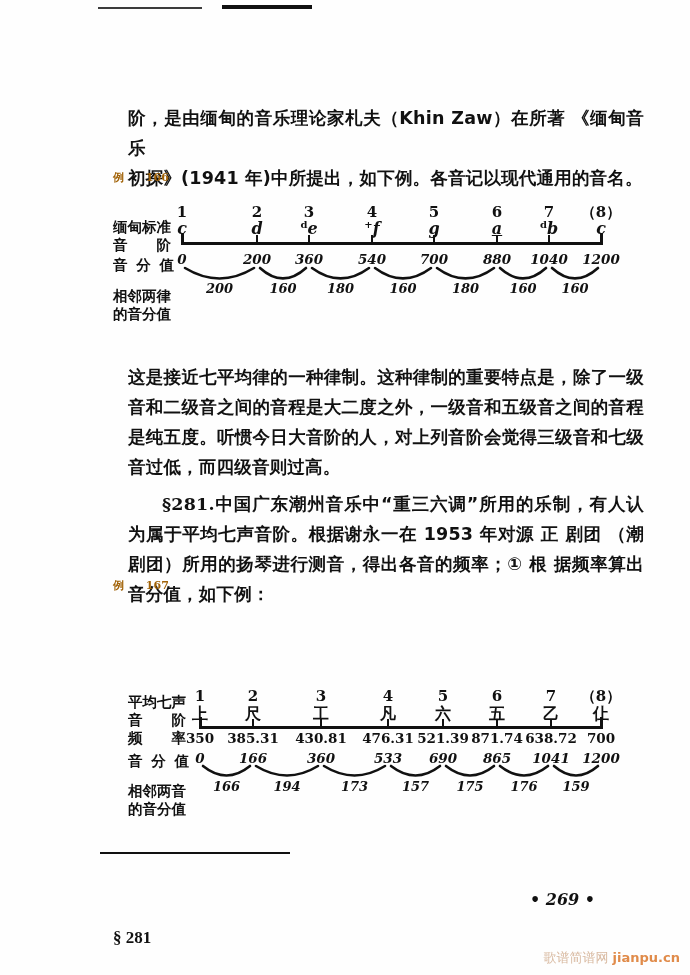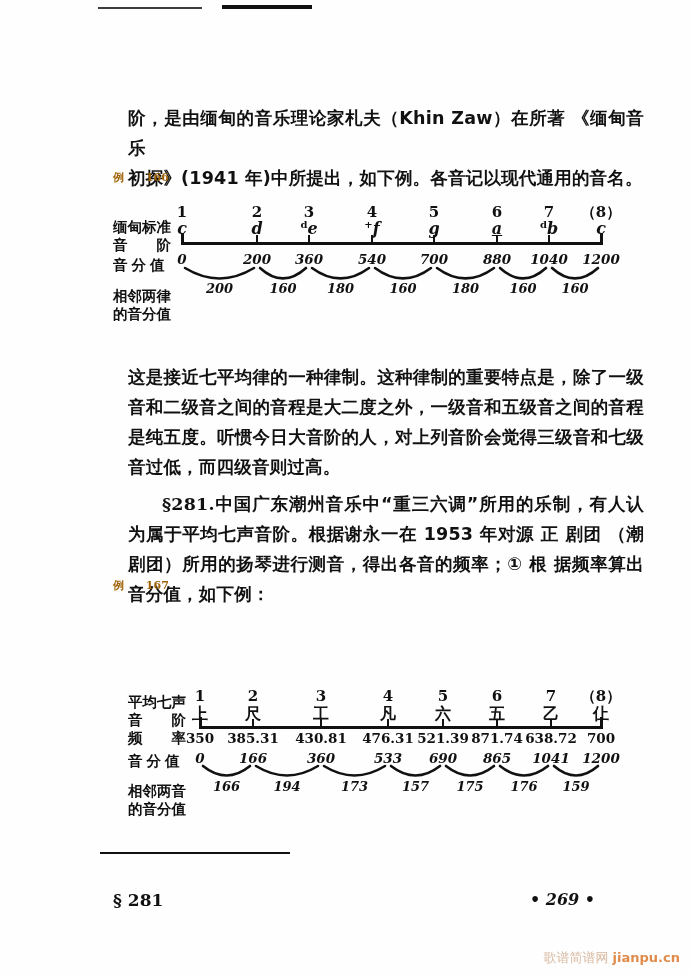--- a/index.html
+++ b/index.html
@@ -32,21 +32,21 @@
   .exlabel{
     position:absolute;left:113px;font-size:11px;font-weight:700;
     font-family:"DejaVu Sans","Liberation Sans",sans-serif;color:#a16207;
   }
   .exlabel .num{margin-left:18px;font-family:"DejaVu Serif","Liberation Serif",serif;}
 
   
   .diagram{position:absolute;}
   .rowlabel{
     position:absolute;font-size:14.5px;font-weight:700;color:#111;
-    font-family:Liberation Sans, sans-serif;white-space:nowrap;
+    font-family:Liberation Mono, monospace;white-space:nowrap;
   }
 
   .track{position:absolute;}
   .axis{position:absolute;height:3px;background:#111;}
   .tick{position:absolute;width:2px;background:#111;}
 
   .cell{position:absolute;transform:translateX(-50%);white-space:nowrap;text-align:center;}
   .degree{
     font-family:"DejaVu Serif","Liberation Serif",serif;
     font-size:15px;font-weight:700;color:#111;
@@ -251,20 +251,20 @@
         <div class="cell gap" style="left: 354.5px; top: 779px;">173</div>
         <div class="cell gap" style="left: 415.5px; top: 779px;">157</div>
         <div class="cell gap" style="left: 470px; top: 779px;">175</div>
         <div class="cell gap" style="left: 524px; top: 779px;">176</div>
         <div class="cell gap" style="left: 576px; top: 779px;">159</div>
       </div>
   </div>
 
   <div class="fnrule" style="top:852px;width:190px;"></div>
 
-  <div class="footer-left" style="top:890px;">§ 281</div>
+  <div class="footer-left" style="top:928px;font-family:Liberation Serif, serif;">§ 281</div>
   <div class="footer-right" style="top:890px;">• 269 •</div>
 
   <div class="watermark">
     <span>歌谱简谱网</span><span class="dom">jianpu.cn</span>
   </div>
 
 </div>
 
 </body></html>

